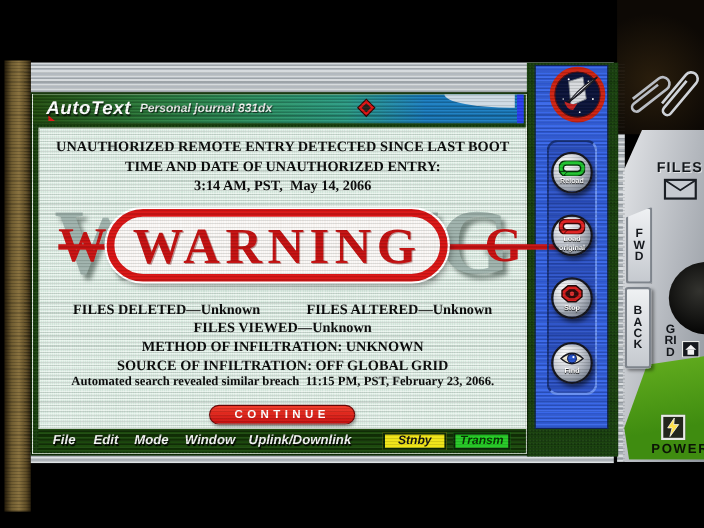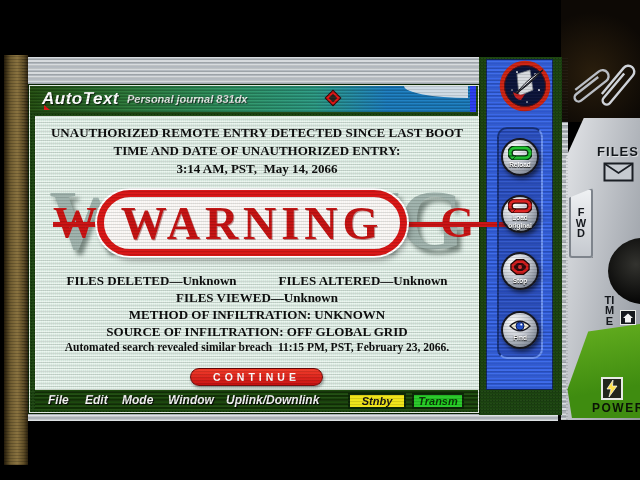--- a/index.html
+++ b/index.html
@@ -275,21 +275,24 @@
 
   <div class="mail-label">FILES</div>
   <svg class="envelope" width="31" height="20" viewBox="0 0 31 20">
     <rect x="1.5" y="1.5" width="28" height="17" fill="#c6cad0" stroke="#1a1e24" stroke-width="2"></rect>
     <path d="M2,2 L15.5,11 L29,2" fill="none" stroke="#1a1e24" stroke-width="1.6"></path>
   </svg>
 
   <div class="side-strip strip-fwd">
     <div class="vtext">FWD</div>
   </div>
-  <div class="home-label vtext">TIME</div>
+  <div class="side-strip strip-back">
+    <div class="vtext">BACK</div>
+  </div>
+  <div class="home-label vtext">GRID</div>
   <svg class="house-icon" width="16" height="15" viewBox="0 0 16 15">
     <rect x="0.5" y="0.5" width="15" height="14" fill="#15181d" stroke="#e8eae6" stroke-width="1"></rect>
     <path d="M3,8 L8,3.5 L13,8 Z" fill="#f2f2f2"></path>
     <rect x="5" y="8" width="6" height="4.5" fill="#f2f2f2"></rect>
   </svg>
 
   <div class="power-btn">
     <svg width="14" height="17" viewBox="0 0 14 17">
       <polygon points="8,0 2,9 6,9 4,17 12,6 7.5,6" fill="#ffe14a" stroke="#fff" stroke-width="0.7"></polygon>
     </svg>

